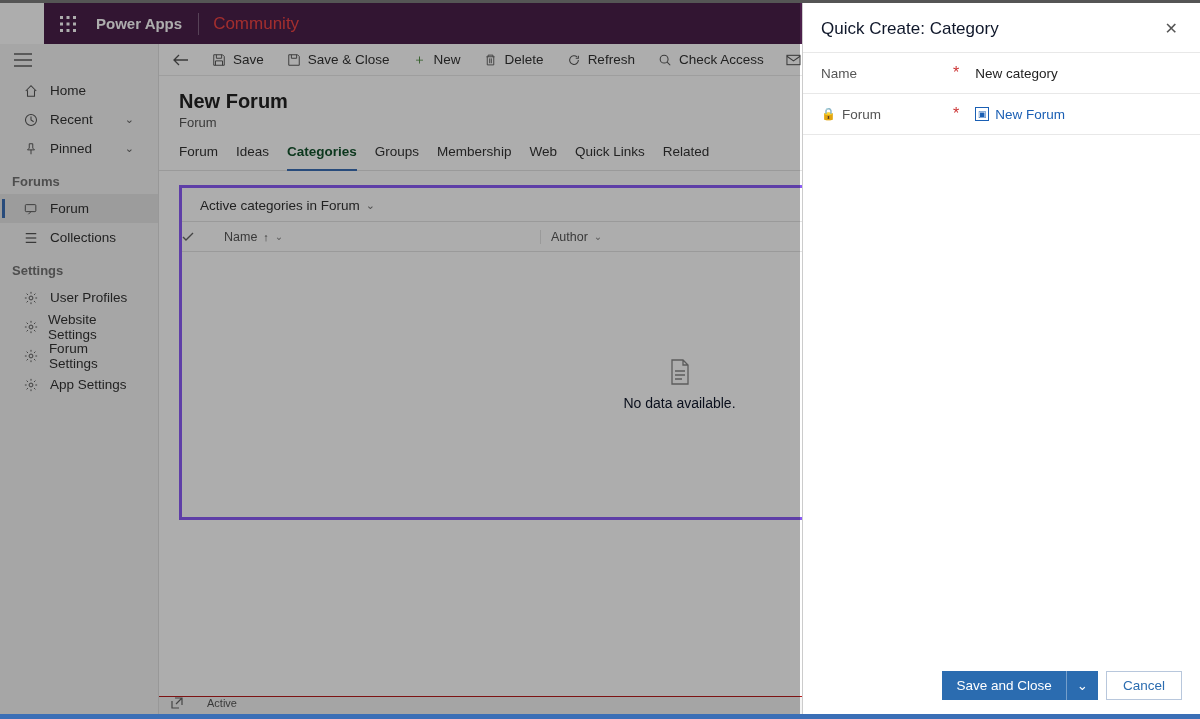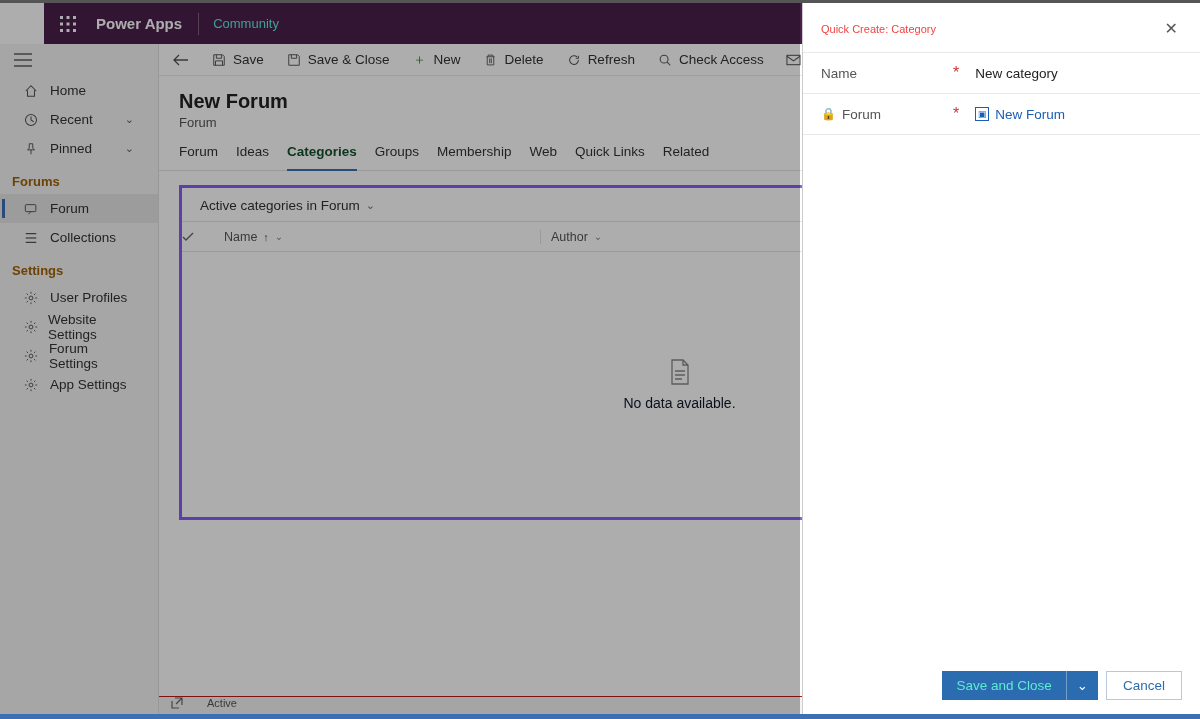--- a/index.html
+++ b/index.html
@@ -4,33 +4,33 @@
   <style>
     * { box-sizing: border-box; margin: 0; padding: 0; font-family: "Segoe UI", -apple-system, sans-serif; }
     body { width: 1200px; height: 719px; position: relative; overflow: hidden; background: #fff; }
     
     
     .topbar { height: 41px; background: #4b1f4a; display: flex; align-items: center; color: #fff; padding: 0 8px; margin-left: 44px; }
     .waffle { width: 32px; height: 32px; display: flex; align-items: center; justify-content: center; cursor: pointer; }
     .waffle svg { width: 16px; height: 16px; fill: #fff; }
     .brand { font-size: 15px; font-weight: 600; padding: 0 12px; }
     .divider-v { width: 1px; height: 22px; background: rgba(255,255,255,.3); margin: 0 4px; }
-    .community { font-size: 13px; color: #5eead4; padding: 0 10px; }
+    .community { font-size: 17px; color: #ef4444; padding: 0 10px; }
 
     
     .layout { display: flex; height: calc(719px - 41px - 5px); }
     .sidenav { width: 159px; background: #f5f5f5; border-right: 1px solid #e1e1e1; display: flex; flex-direction: column; font-size: 13.5px; color: #333; }
     .hamburger-row { height: 32px; padding: 0 14px; display: flex; align-items: center; }
     .hamburger { width: 18px; height: 14px; cursor: pointer; }
     .nav-item { height: 29px; display: flex; align-items: center; padding: 0 24px; cursor: pointer; position: relative; }
     .nav-item .icon { width: 16px; margin-right: 10px; color: #555; display: flex; align-items: center; }
     .nav-item.selected { background: #e6e6e6; }
     .nav-item.selected::before { content: ""; position: absolute; left: 2px; top: 5px; bottom: 5px; width: 3px; background: #3b6fb6; }
     .nav-chevron { margin-left: auto; color: #666; font-size: 11px; }
-    .section-head { padding: 11px 12px 5px; font-size: 13px; font-weight: 600; color: #a16207; }
+    .section-head { padding: 11px 12px 5px; font-size: 13px; font-weight: 600; color: #737373; }
 
     
     .main { flex: 1; display: flex; flex-direction: column; background: #fff; }
     .cmdbar { height: 32px; border-bottom: 1px solid #e9e9e9; display: flex; align-items: center; padding: 0 10px; gap: 14px; color: #333; font-size: 13.5px; }
     .cmd { display: flex; align-items: center; gap: 6px; cursor: pointer; padding: 0 4px; }
     .cmd .ic { color: #555; width: 16px; display: flex; align-items: center; justify-content: center; }
     .backbtn { width: 24px; display: flex; justify-content: center; cursor: pointer; color: #555; }
 
     .recheader { padding: 14px 20px 6px; }
     .recheader h1 { font-size: 20px; font-weight: 600; color: #222; }
@@ -49,35 +49,35 @@
     .nodata { flex: 1; display: flex; flex-direction: column; align-items: center; justify-content: center; color: #0f172a; font-size: 14px; gap: 10px; }
 
     .statusbar { position: absolute; bottom: 5px; left: 159px; right: 0; height: 18px; background: #f4f4f4; border-top: 1px solid #b91c1c; display: flex; align-items: flex-start; font-size: 11px; color: #555; padding: 0 12px; gap: 24px; }
 
     
     .scrim { position: absolute; inset: 0; top: 3px; right: 400px; background: rgba(0,0,0,.32); }
 
     
     .panel { position: absolute; top: 3px; right: 0; width: 398px; bottom: 5px; background: #fff; display: flex; flex-direction: column; border-left: 1px solid #ccc; }
     .panel-head { padding: 12px 18px 10px; display: flex; align-items: center; }
-    .panel-head h2 { font-size: 11px; font-weight: 400; color: #ef4444; }
+    .panel-head h2 { font-size: 17px; font-weight: 400; color: #0f172a; }
     .panel-close { margin-left: auto; cursor: pointer; font-size: 16px; color: #555; padding: 4px; }
     .form { display: flex; flex-direction: column; }
     .frow { display: flex; align-items: center; border-bottom: 1px solid #e8e8e8; padding: 11px 18px; min-height: 40px; font-size: 13.5px; }
     .frow:first-child { border-top: 1px solid #e8e8e8; }
     .flabel { width: 132px; color: #555; display: flex; align-items: center; gap: 6px; }
     .lockic { color: #777; font-size: 12px; }
     .req { color: #c33; margin-left: auto; margin-right: 10px; font-size: 16px; }
     .fval { flex: 1; color: #222; padding-left: 6px; }
     .lookup { color: #1a5fb4; display: flex; align-items: center; gap: 6px; cursor: pointer; }
     .lookup .lkic { width: 14px; height: 14px; border: 1.5px solid #1a5fb4; display:inline-flex; align-items:center; justify-content:center; font-size:9px; }
 
     .panel-foot { margin-top: auto; padding: 14px 18px; display: flex; justify-content: flex-end; gap: 8px; }
     .splitbtn { display: flex; }
-    .btn-primary { background: #2b6cb0; color: #5eead4; border: none; padding: 7px 14px; font-size: 13.5px; cursor: pointer; }
+    .btn-primary { background: #2b6cb0; color: #ffffff; border: none; padding: 7px 14px; font-size: 13.5px; cursor: pointer; }
     .btn-chev { background: #2b6cb0; color: #fff; border: none; border-left: 1px solid rgba(255,255,255,.35); padding: 7px 10px; cursor: pointer; }
     .btn-secondary { background: #fff; color: #2b6cb0; border: 1px solid #b8c7dc; padding: 6px 16px; font-size: 13.5px; cursor: pointer; }
 
     
     .topstrip { height: 3px; background: #555; width: 100%; }
     .botstrip { position:absolute; bottom:0; left:0; right:0; height:5px; background:#3b6fb6; }
 
     svg { display: block; }
   </style>
 </head>

